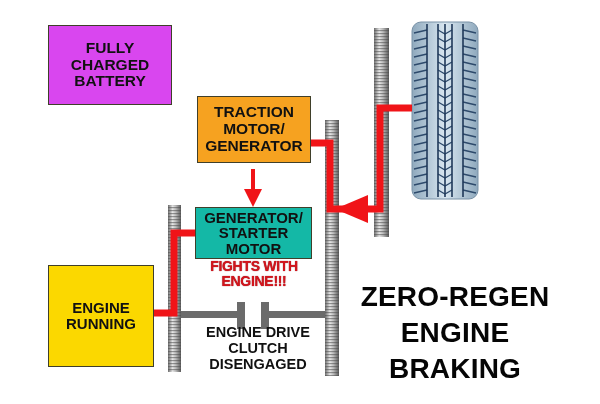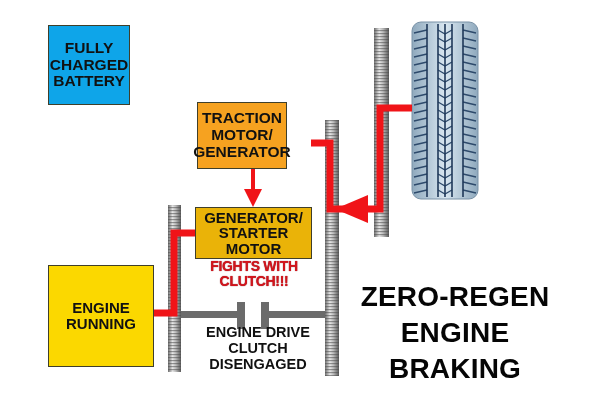--- a/index.html
+++ b/index.html
@@ -1,20 +1,20 @@
 <!DOCTYPE html>
 <html><head>
 <meta charset="utf-8">
 <style>
   html, body { margin:0; padding:0; background:#ffffff; }
   body { width:600px; height:404px; position:relative; overflow:hidden; font-family:"Liberation Sans", sans-serif; }
   .box { position:absolute; box-sizing:border-box; border:1.5px solid #3f3f2a; display:flex; align-items:center; justify-content:center; text-align:center; font-weight:bold; color:#111; line-height:1.08; white-space:pre-line; }
-  #battery { left:48px; top:25px; width:82px; height:80px; background:#0ea5e9; font-size:15.5px; }
-  #traction { left:197px; top:102px; width:90px; height:67px; background:#f6a220; font-size:15.5px; }
-  #generator { left:195px; top:207px; width:117px; height:52px; background:#eab308; font-size:15px; line-height:1.02; }
+  #battery { left:48px; top:25px; width:124px; height:80px; background:#d946ef; font-size:15.5px; }
+  #traction { left:197px; top:96px; width:114px; height:67px; background:#f6a220; font-size:15.5px; }
+  #generator { left:195px; top:207px; width:117px; height:52px; background:#14b8a6; font-size:15px; line-height:1.02; }
   #engine { left:48px; top:265px; width:106px; height:102px; background:#fbd800; font-size:15px; }
   .warn { position:absolute; left:190px; top:259px; width:128px; text-align:center; font-weight:bold; font-size:14px; line-height:1.08; color:#d3141c; white-space:pre-line; text-shadow:0 0 1px #7a0a0e; letter-spacing:-0.3px; }
   .clutch-label { position:absolute; left:190px; top:324px; width:136px; text-align:center; font-weight:bold; font-size:14.5px; line-height:1.12; color:#111; white-space:pre-line; }
   .title { position:absolute; left:340px; top:279px; width:230px; text-align:center; font-weight:bold; font-size:28px; line-height:1.28; color:#050505; white-space:pre-line; letter-spacing:0.2px; }
   svg.diagram { position:absolute; left:0; top:0; }
 </style>
 </head>
 <body>
 
 <svg class="diagram" width="600" height="404" viewBox="0 0 600 404">
@@ -119,19 +119,19 @@
   <span>GENERATOR/
 STARTER
 MOTOR</span>
 </div>
 <div class="box" id="engine">
   <span>ENGINE
 RUNNING</span>
 </div>
 
 <div class="warn">FIGHTS WITH
-CLUTCH!!!</div>
+ENGINE!!!</div>
 <div class="clutch-label">ENGINE DRIVE
 CLUTCH
 DISENGAGED</div>
 <div class="title">ZERO-REGEN
 ENGINE
 BRAKING</div>
 
 </body></html>

